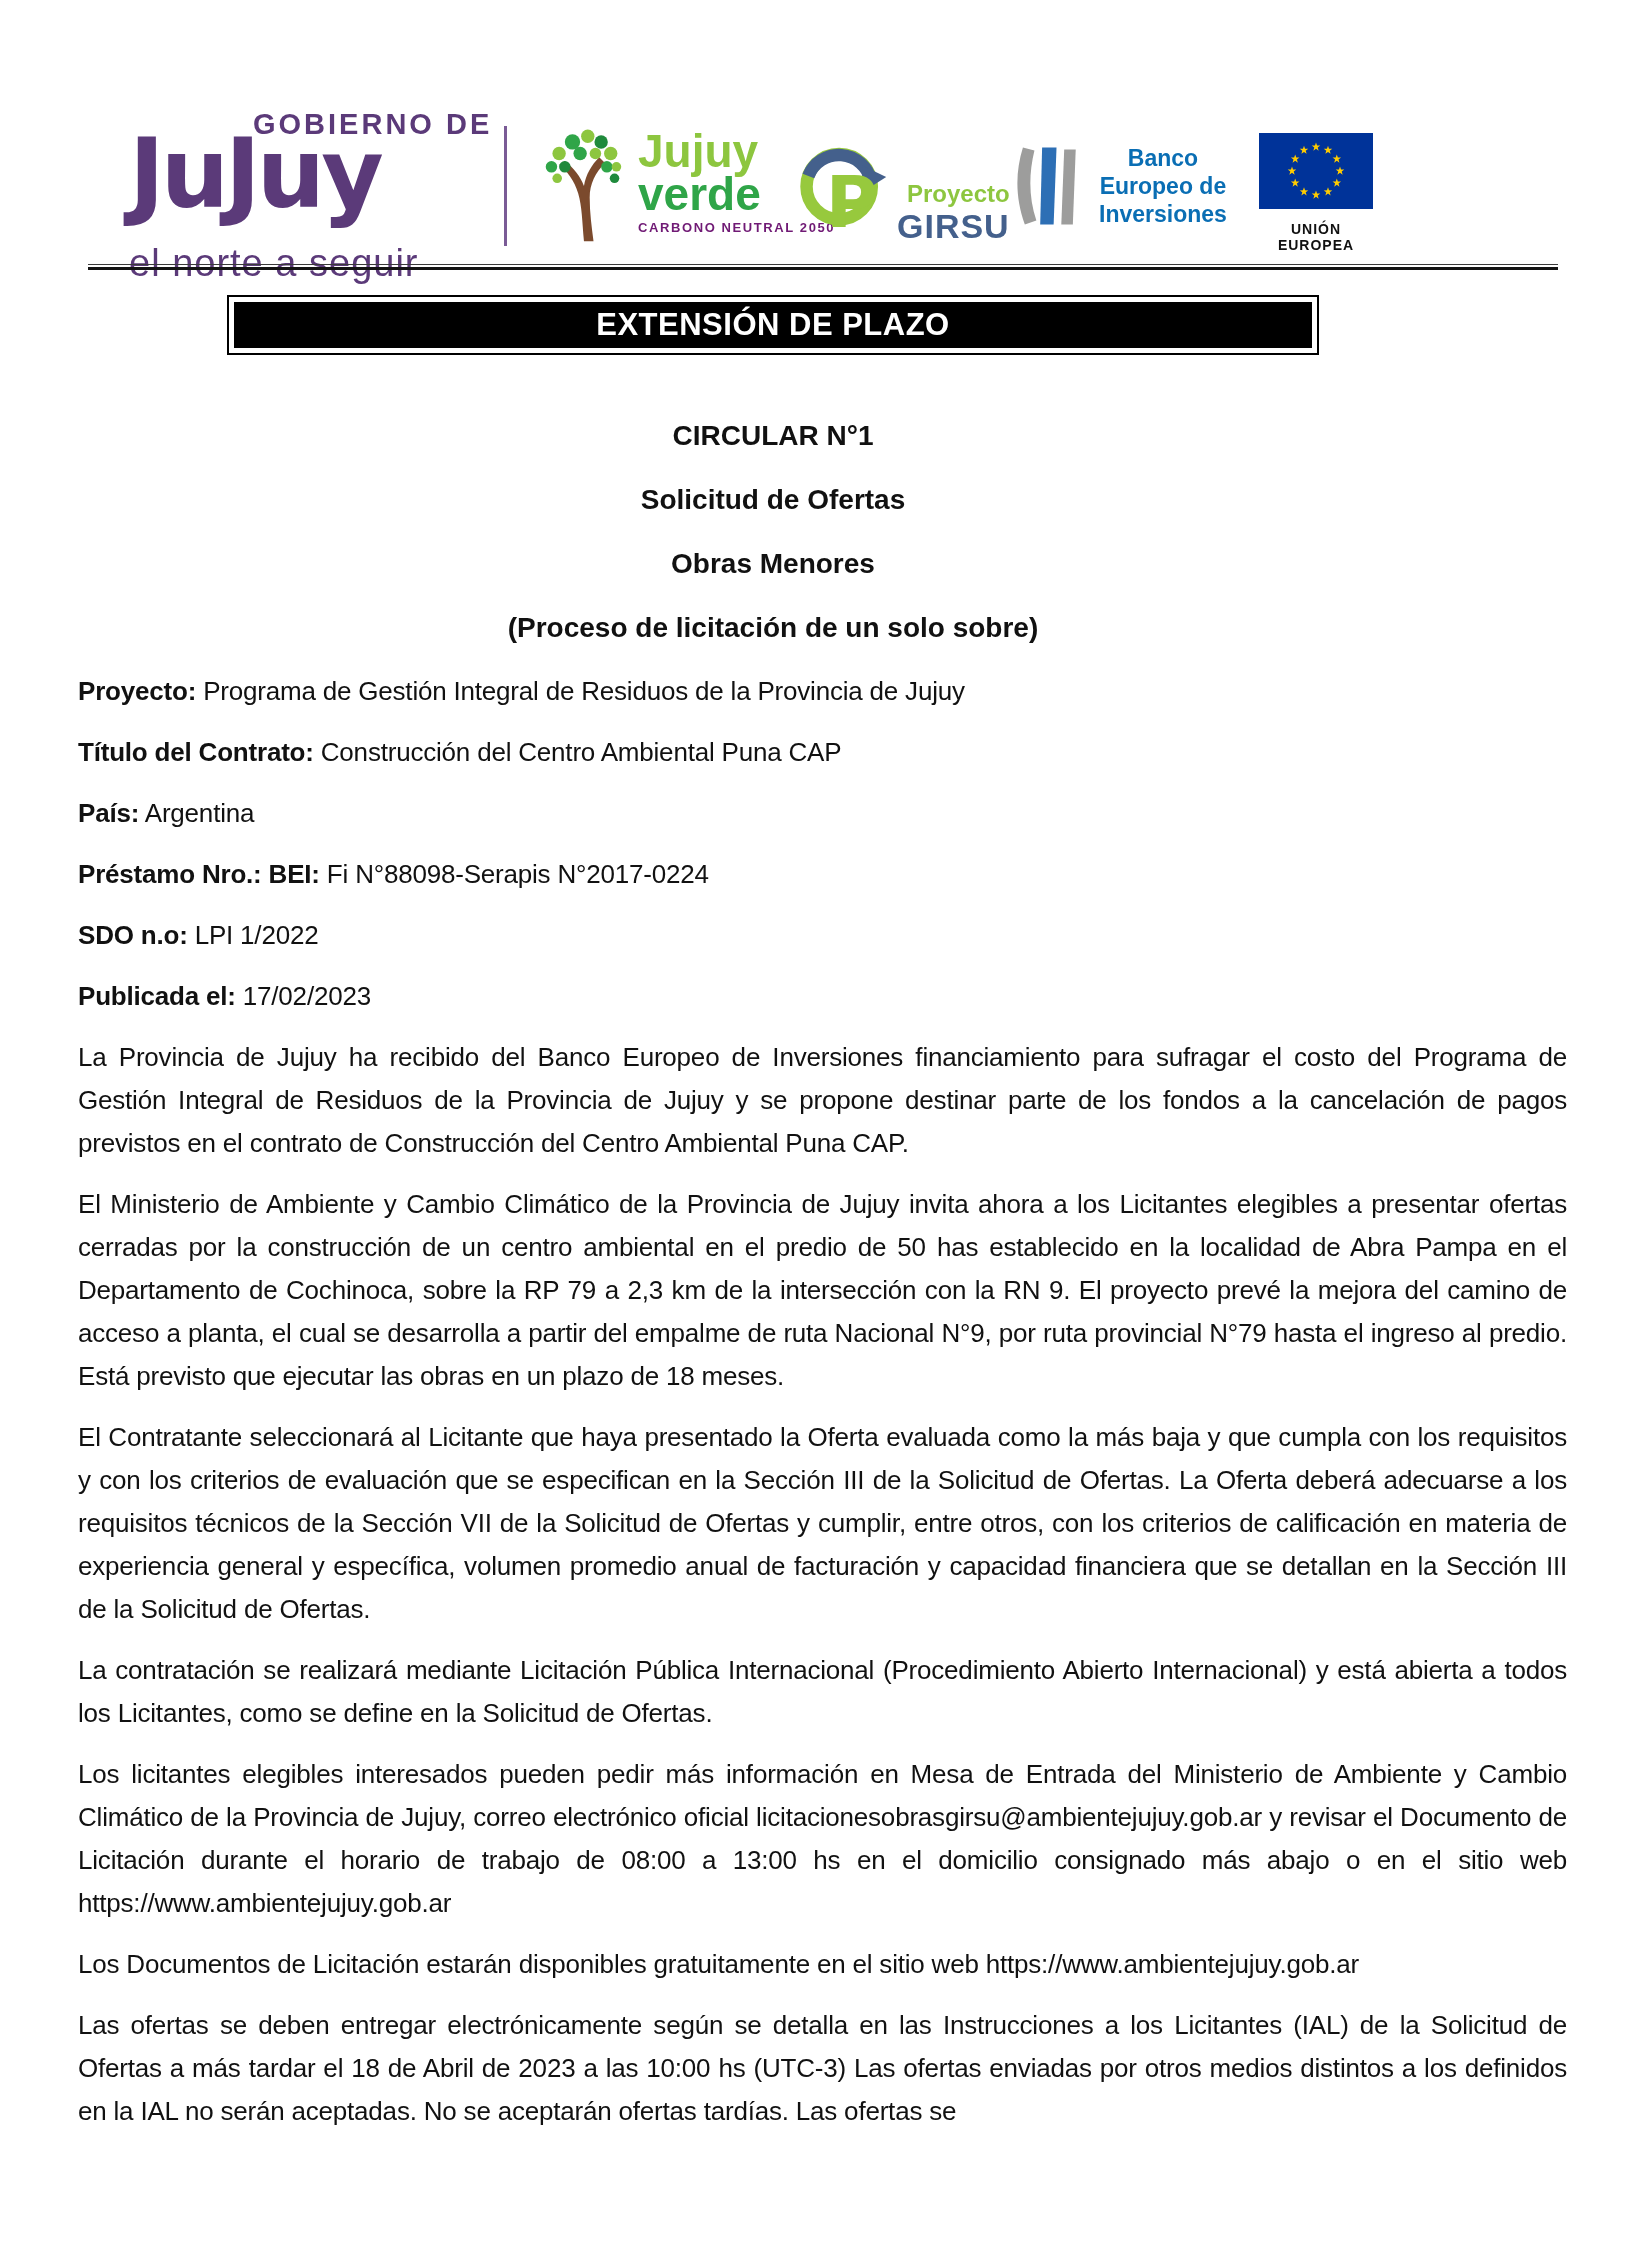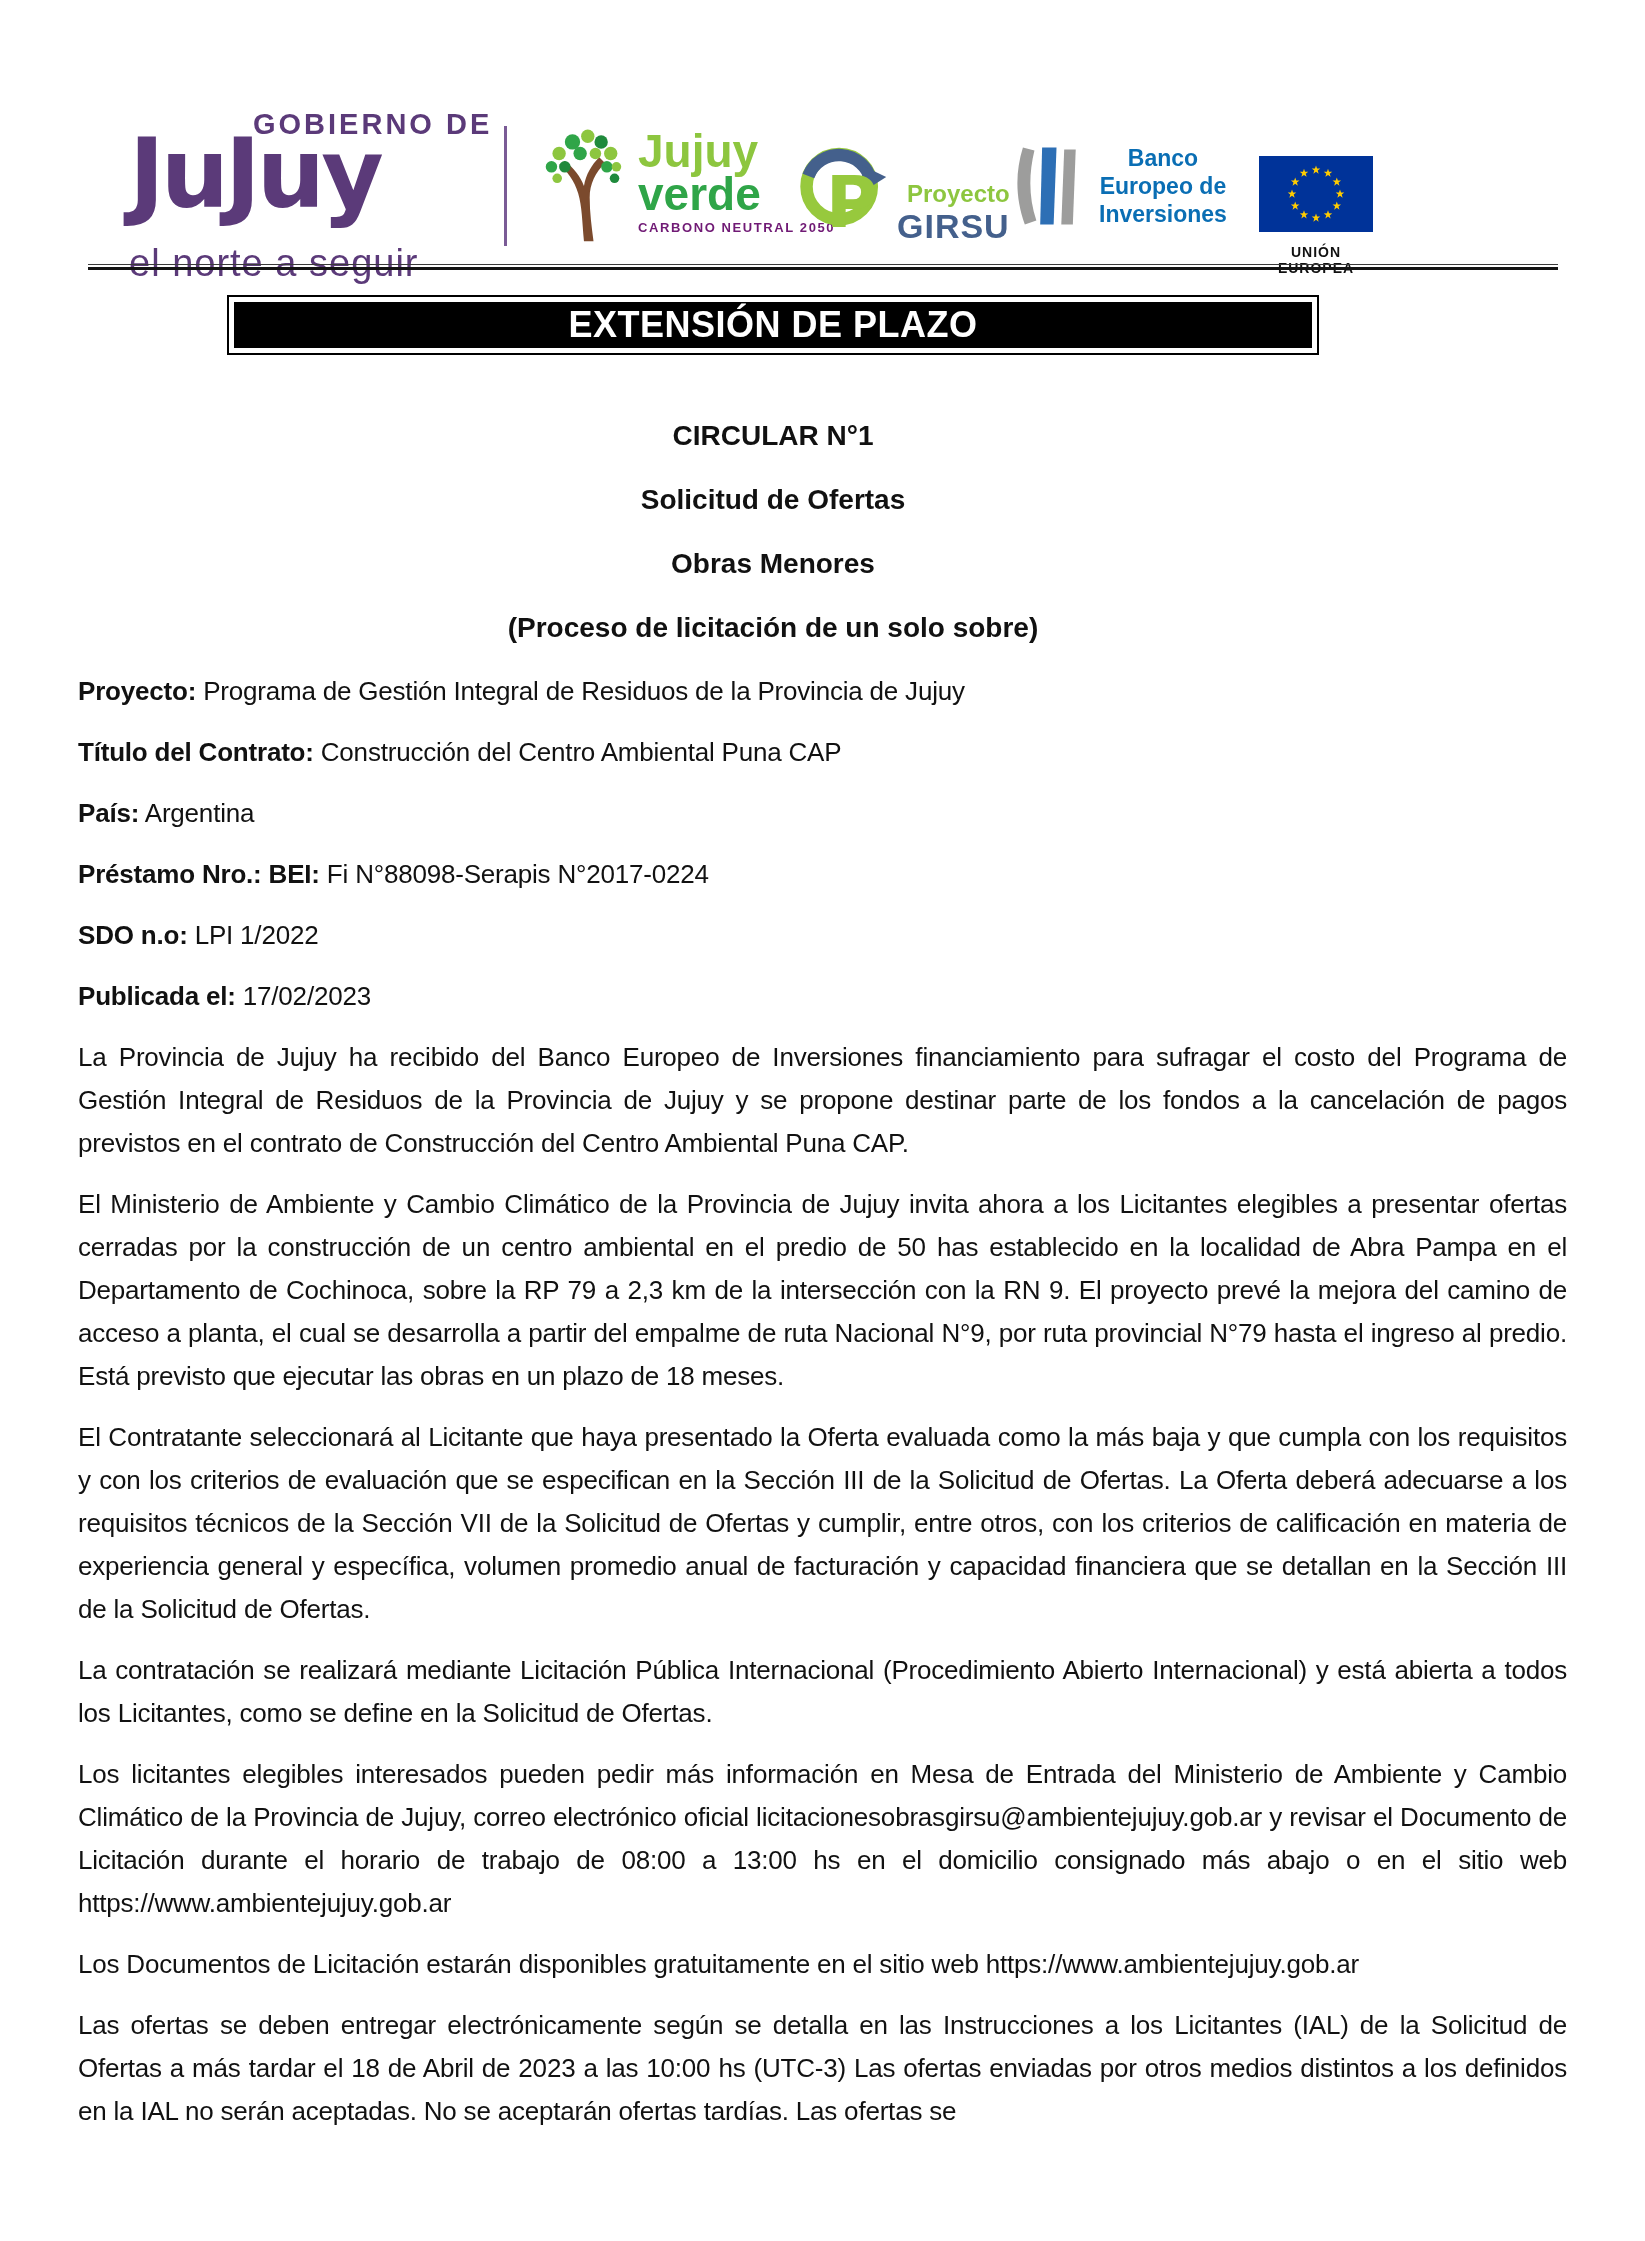--- a/index.html
+++ b/index.html
@@ -23,32 +23,32 @@
   .jv-text{margin-left:12px;margin-top:8px;}
   .jv1{font-size:46px;line-height:42px;font-weight:bold;color:#8DC63F;}
   .jv2{font-size:46px;line-height:44px;font-weight:bold;color:#2FA548;}
   .jv3{font-size:13px;margin-top:4px;font-weight:bold;letter-spacing:1.6px;color:#701a75;}
   .logo-girsu{position:absolute;left:795px;top:132px;width:250px;height:115px;}
   .girsu-text{position:absolute;left:102px;top:50px;line-height:1;}
   .g1{font-size:24px;font-weight:bold;color:#8DC63F;text-align:right;}
   .g2{font-size:34px;font-weight:bold;letter-spacing:1px;color:#44608C;margin-top:3px;}
   .logo-bei{position:absolute;left:1005px;top:138px;display:flex;}
   .bei-text{margin-left:14px;margin-top:6px;font-size:23px;line-height:28px;font-weight:bold;color:#0A6EB4;text-align:center;}
-  .logo-eu{position:absolute;left:1256px;top:133px;width:120px;text-align:center;margin-top:23px;}
+  .logo-eu{position:absolute;left:1256px;top:133px;width:120px;text-align:center;}
   .eu-cap{margin-top:8px;font-size:14px;font-weight:bold;letter-spacing:1px;color:#111;}
 
   
   .rule{position:absolute;top:264px;left:88px;width:1470px;height:2px;
         border-top:1px solid #3a3a3a;border-bottom:3px solid #141414;}
 
   
   .titleblock{position:absolute;top:295px;left:78px;width:1390px;}
   .banner{margin:0 auto;width:1078px;border:2px solid #000;background:#fff;padding:5px;}
   .banner-inner{background:#000;height:46px;display:flex;align-items:center;justify-content:center;}
-  .banner-inner span{color:#fff;font-weight:bold;font-size:36px;letter-spacing:.5px;}
+  .banner-inner span{color:#fff;font-weight:bold;font-size:31px;letter-spacing:.5px;}
   .headings{margin-top:66px;text-align:center;}
   .doc-heading{font-size:28px;font-weight:bold;line-height:29px;margin:0 0 35px;color:#111;}
 
   
   .content{position:absolute;top:670px;left:78px;width:1489px;}
   .field{margin:0 0 18px;font-size:26px;line-height:43px;letter-spacing:-.2px;}
   .field b{font-weight:bold;}
   .para{margin:0 0 18px;font-size:26px;line-height:43px;letter-spacing:-.2px;text-align:justify;}
 </style>
 </head>

